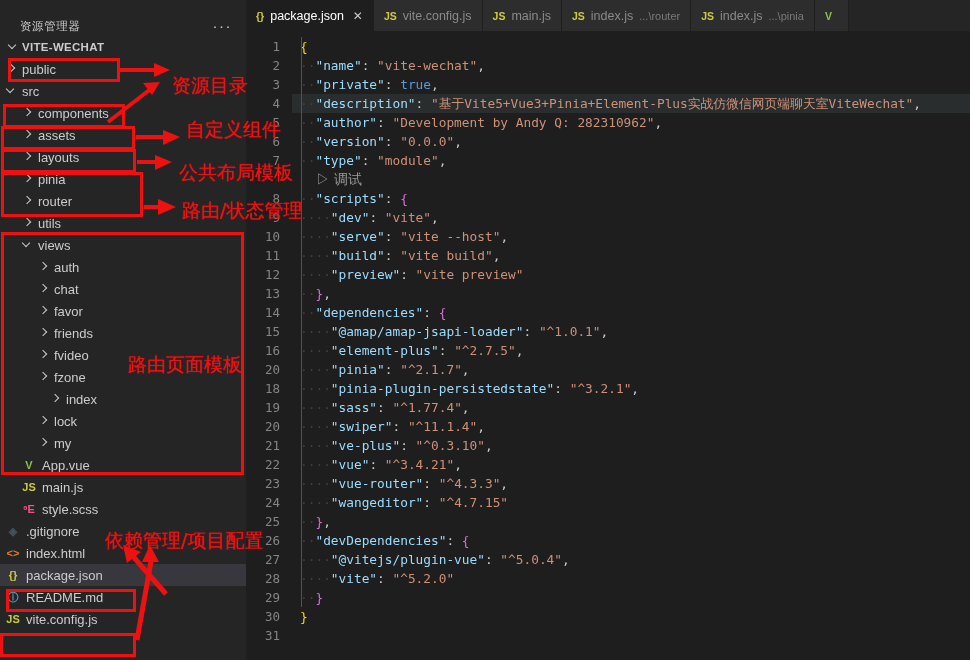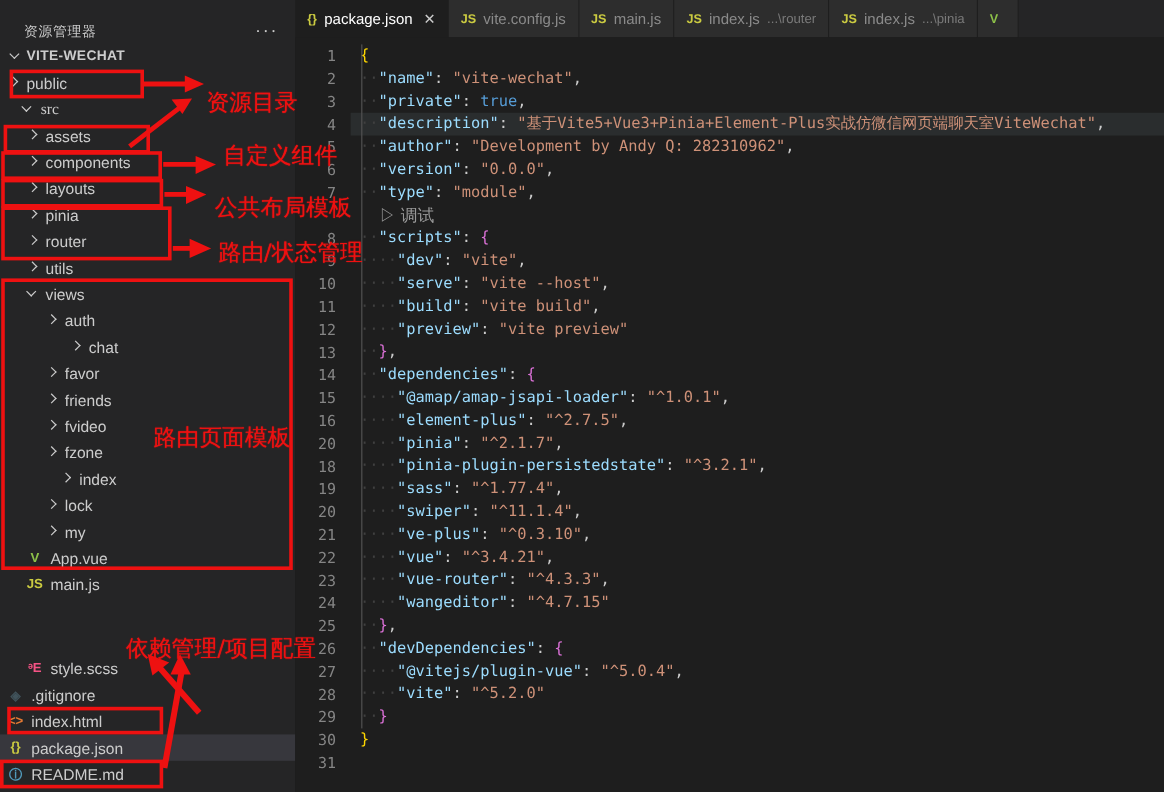--- a/index.html
+++ b/index.html
@@ -122,31 +122,31 @@
     </div>
     <div class="sb-root">
       <span class="chev open"></span>
       <span>VITE-WECHAT</span>
     </div>
     <div class="tree" id="file-tree">
         <div class="row" style="padding-left: 4px;">
           <span class="chev"></span>
           <span class="lbl">public</span>
         </div>
-        <div class="row" style="padding-left: 16px; font-family: Liberation Serif, serif;">
+        <div class="row" style="padding-left: 4px;">
           <span class="chev open"></span>
           <span class="lbl">src</span>
         </div>
         <div class="row" style="padding-left: 20px;">
           <span class="chev"></span>
+          <span class="lbl">components</span>
+        </div>
+        <div class="row" style="padding-left: 20px;">
+          <span class="chev"></span>
           <span class="lbl">assets</span>
-        </div>
-        <div class="row" style="padding-left: 20px;">
-          <span class="chev"></span>
-          <span class="lbl">components</span>
         </div>
         <div class="row" style="padding-left: 20px;">
           <span class="chev"></span>
           <span class="lbl">layouts</span>
         </div>
         <div class="row" style="padding-left: 20px;">
           <span class="chev"></span>
           <span class="lbl">pinia</span>
         </div>
         <div class="row" style="padding-left: 20px;">
@@ -158,21 +158,21 @@
           <span class="lbl">utils</span>
         </div>
         <div class="row" style="padding-left: 20px;">
           <span class="chev open"></span>
           <span class="lbl">views</span>
         </div>
         <div class="row" style="padding-left: 36px;">
           <span class="chev"></span>
           <span class="lbl">auth</span>
         </div>
-        <div class="row" style="padding-left: 56px;">
+        <div class="row" style="padding-left: 36px;">
           <span class="chev"></span>
           <span class="lbl">chat</span>
         </div>
         <div class="row" style="padding-left: 36px;">
           <span class="chev"></span>
           <span class="lbl">favor</span>
         </div>
         <div class="row" style="padding-left: 36px;">
           <span class="chev"></span>
           <span class="lbl">friends</span>
@@ -198,21 +198,21 @@
           <span class="lbl">my</span>
         </div>
         <div class="row" style="padding-left: 20px;">
           <span class="ficon" style="color: rgb(141, 193, 73);">V</span>
           <span class="lbl">App.vue</span>
         </div>
         <div class="row" style="padding-left: 20px;">
           <span class="ficon" style="color: rgb(203, 203, 65);">JS</span>
           <span class="lbl">main.js</span>
         </div>
-        <div class="row" style="padding-left: 20px; margin-top: 48px;">
+        <div class="row" style="padding-left: 20px;">
           <span class="ficon" style="color: rgb(245, 83, 133);">ᵊE</span>
           <span class="lbl">style.scss</span>
         </div>
         <div class="row" style="padding-left: 4px;">
           <span class="ficon" style="color: rgb(65, 83, 91);">◈</span>
           <span class="lbl">.gitignore</span>
         </div>
         <div class="row" style="padding-left: 4px;">
           <span class="ficon" style="color: rgb(227, 121, 51);">&lt;&gt;</span>
           <span class="lbl">index.html</span>

